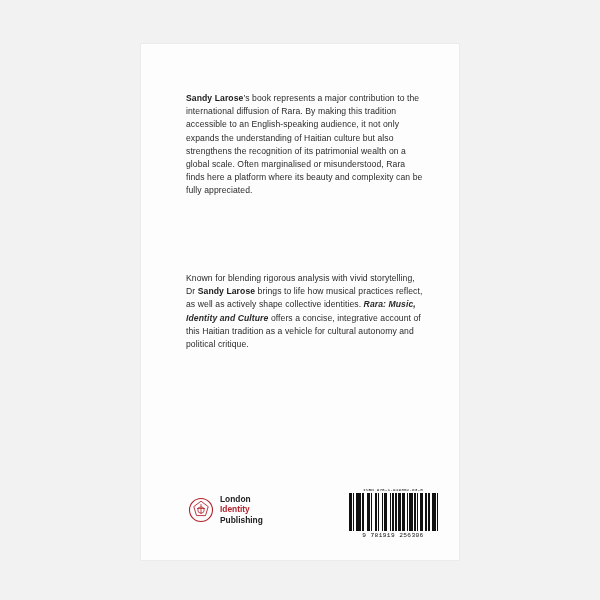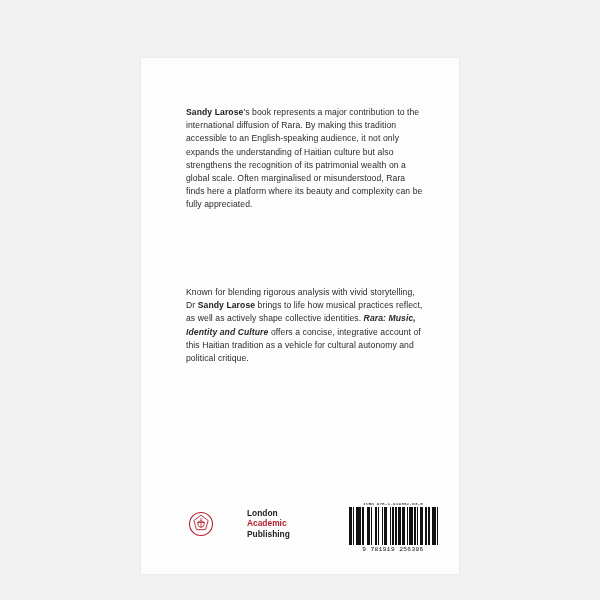--- a/index.html
+++ b/index.html
@@ -15,21 +15,21 @@
   }
   .stage {
     position: relative;
     width: 600px;
     height: 600px;
     background: #f2f2f2;
   }
   .book-back {
     position: absolute;
     left: 141px;
-    top: 58px;
+    top: 44px;
     width: 318px;
     height: 516px;
     background: #fdfdfd;
     box-shadow: 0 0 1px rgba(0,0,0,0.18);
   }
   .inner {
     position: absolute;
     left: 45px;
     top: 48px;
     width: 240px;
@@ -70,21 +70,20 @@
     height: 26px;
     position: relative;
     flex: 0 0 auto;
   }
   .logo-mark svg { display: block; }
   .logo-text {
     font-size: 8.4px;
     line-height: 10.4px;
     color: #222;
     font-weight: 600;
-    margin-left: 27px;
   }
   .logo-text .acc { color: #b2222c; font-weight: 700; }
   .barcode-block {
     position: absolute;
     right: 22px;
     top: 443px;
     width: 88px;
   }
   .isbn-top {
     font-size: 4.4px;
@@ -135,21 +134,21 @@
       <span class="logo-mark">
         <svg width="26" height="26" viewBox="0 0 26 26" xmlns="http://www.w3.org/2000/svg">
           <circle cx="13" cy="13" r="11.5" fill="none" stroke="#b2222c" stroke-width="1.1"></circle>
           <path d="M13 4.2 L20.2 9.6 L17.5 18.6 L8.5 18.6 L5.8 9.6 Z" fill="none" stroke="#b2222c" stroke-width="0.9"></path>
           <path d="M13 7 L13 17 M9 11.5 L17 11.5" stroke="#b2222c" stroke-width="0.8"></path>
           <circle cx="13" cy="13" r="3.2" fill="none" stroke="#b2222c" stroke-width="0.8"></circle>
         </svg>
       </span>
       <span class="logo-text">
         <span>London</span><br>
-        <span class="acc">Academic</span><br>
+        <span class="acc">Identity</span><br>
         <span>Publishing</span>
       </span>
     </div>
 
     <div class="barcode-block">
       <div class="isbn-top">ISBN 978-1-919352-63-0</div>
       <div class="bars">
         <div class="bars-inner" id="bars-inner">
             <div class="bar" style="width:2px"></div>
             <div class="bar" style="width:1px"></div>

